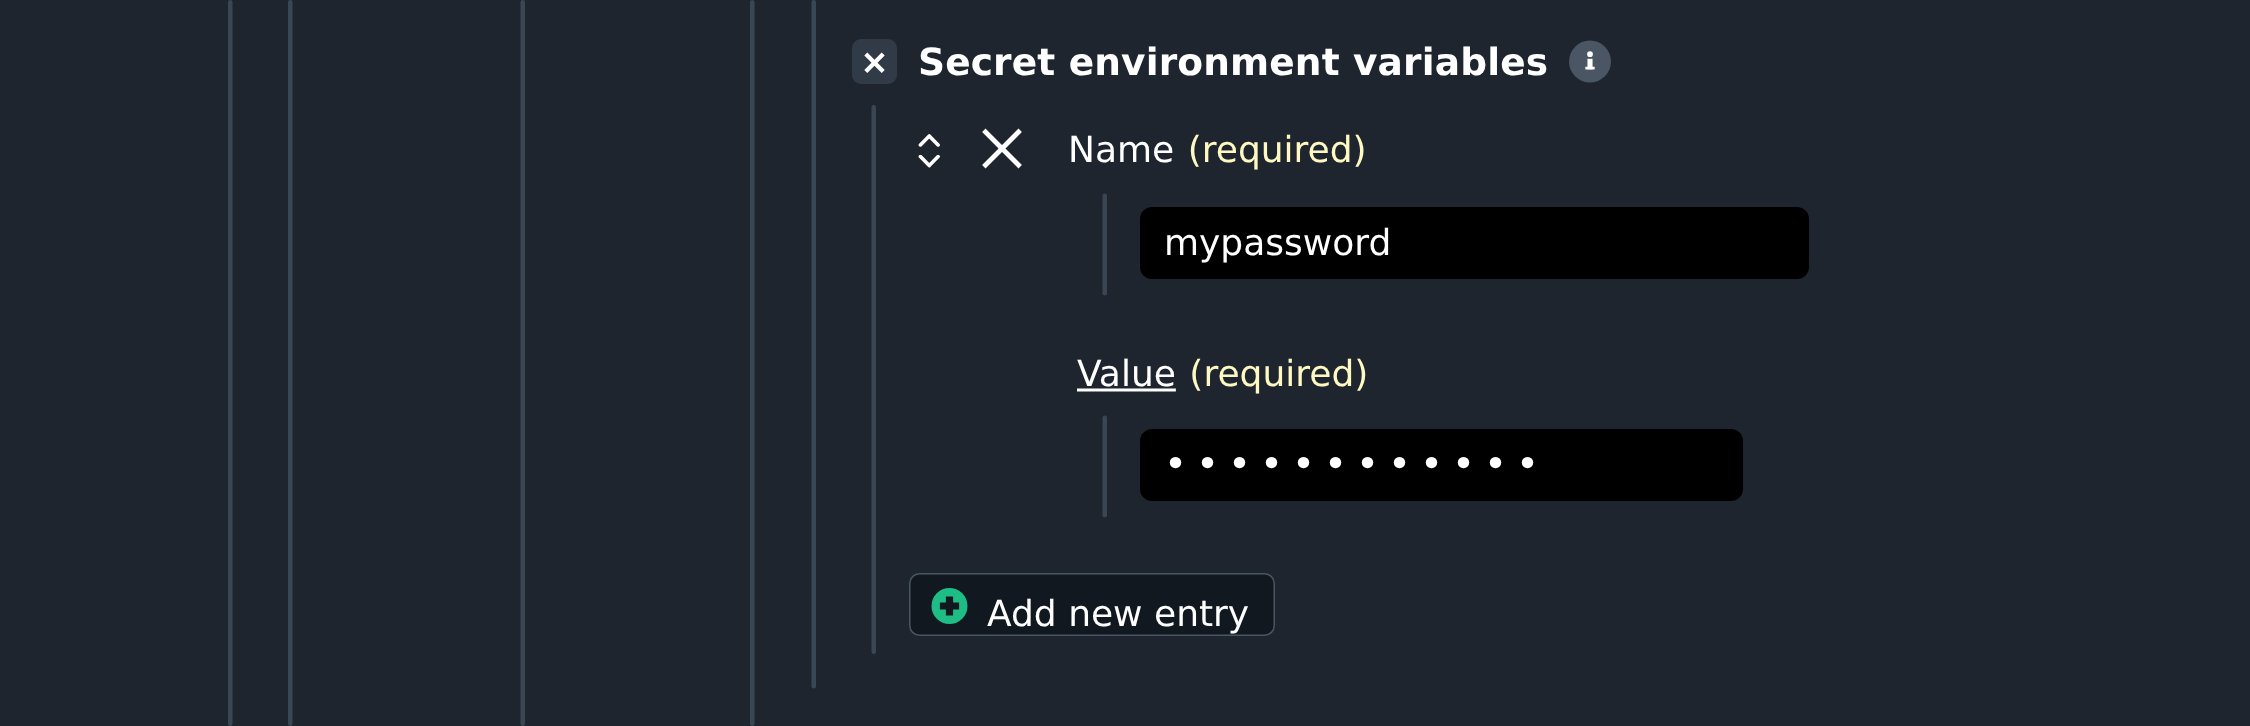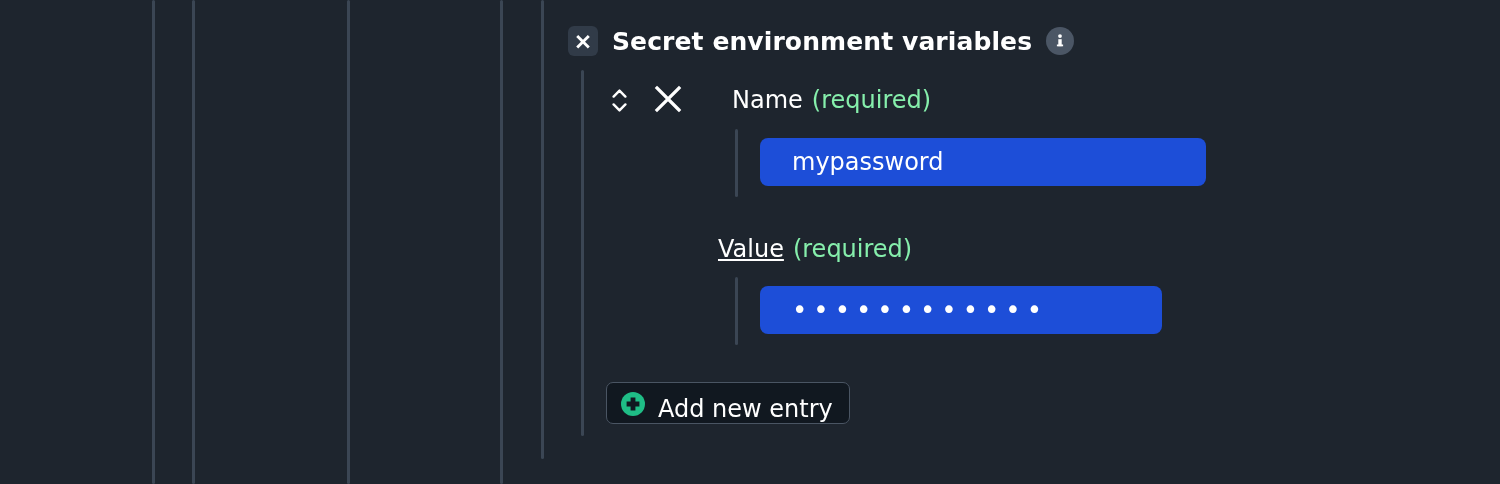--- a/index.html
+++ b/index.html
@@ -109,41 +109,41 @@
     margin-left: 16px;
     background: none;
     border: none;
     padding: 0;
     cursor: pointer;
     flex: none;
   }
   .field-label {
     font-size: 24px;
     color: #ffffff;
-    margin-left: 44px;
+    margin-left: 24px;
     white-space: nowrap;
   }
   .field-label-row.value-row .field-label { margin-left: 0; text-decoration: underline; }
   .required-tag {
     font-size: 24px;
-    color: #86efac;
+    color: #fef9c3;
     margin-left: 9px;
     white-space: nowrap;
   }
 
   
   .text-input {
     position: absolute;
-    background: #1d4ed8;
+    background: #000000;
     border: none;
     border-radius: 8px;
     color: #ffffff;
     font-family: "DejaVu Sans", "Liberation Sans", sans-serif;
     font-size: 24px;
-    padding: 0 32px;
+    padding: 0 16px;
     outline: none;
   }
   .text-input::placeholder { color: #8b95a3; }
   #name-input  { left: 760px; top: 138px; width: 446px; height: 48px; }
   #value-input { left: 760px; top: 286px; width: 402px; height: 48px;
                  letter-spacing: 6px; font-size: 26px; }
 
   
   .add-btn {
     position: absolute;

